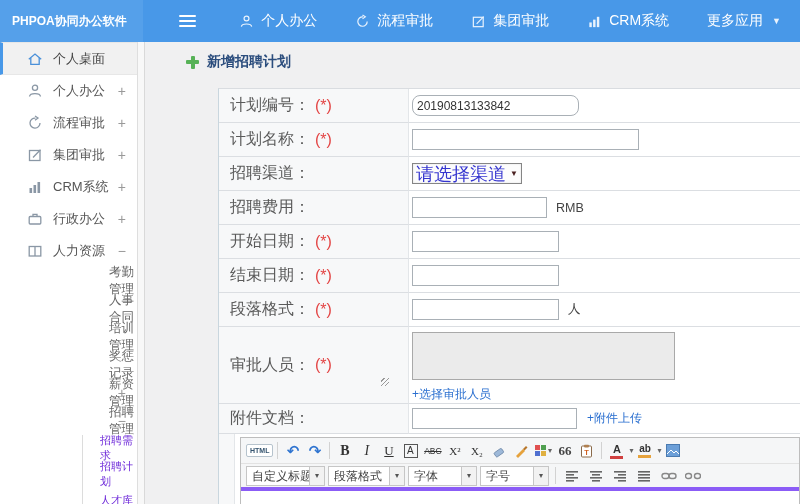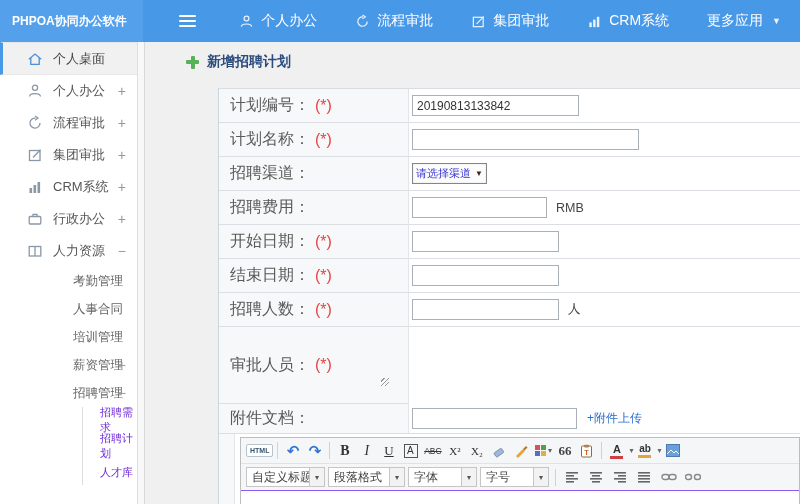--- a/index.html
+++ b/index.html
@@ -16,21 +16,21 @@
   .topnav-item svg { display:block; }
   .top-caret { font-size:9px; color:#eaf3fd; margin-left:2px; }
 
   
   .sidebar { position:absolute; top:42px; left:0; width:138px; bottom:0; background:#fff; border-right:1px solid #dedede; z-index:4; }
   .scrollstrip { position:absolute; top:42px; left:138px; width:7px; bottom:0; background:#f8f8f8; border-right:1px solid #d9d9d9; z-index:4; }
   .s-item { position:relative; display:flex; align-items:center; color:#555; cursor:pointer; }
   .lvl1 { height:32px; padding-left:27px; font-size:13px; }
   .lvl1 .s-icon { width:17px; margin-right:9px; display:flex; align-items:center; }
   .lvl1.active { height:33px; background:#f1f1f1; border-left:3px solid #4898e8; border-top:1px solid #e7e7e7; border-bottom:1px solid #e7e7e7; padding-left:24px; color:#444; }
-  .lvl2 { height:28px; padding-left:73px; font-size:12.5px; color:#666; }
+  .lvl2 { height:28px; padding-left:73px; font-size:12.5px; color:#666;margin-left:36px; }
   .lvl3 { height:26px; padding-left:100px; font-size:11px; color:#6d28d9; }
   .lvl3::before { content:""; position:absolute; left:82px; top:0; bottom:0; border-left:1px solid #dcdcdc; }
   .toggle { position:absolute; right:11px; color:#999; font-size:14px; font-weight:400; }
 
   
   .content-title { position:absolute; left:186px; top:53px; display:flex; align-items:center; gap:8px; z-index:2; }
   .plus-icon { position:relative; width:13px; height:13px; }
   .plus-icon::before { content:""; position:absolute; left:4.5px; top:0; width:4px; height:13px; background:#57b257; border-radius:1px; }
   .plus-icon::after { content:""; position:absolute; top:4.5px; left:0; width:13px; height:4px; background:#57b257; border-radius:1px; }
   .title-text { font-size:14px; font-weight:bold; color:#2b4d7d; }
@@ -38,34 +38,34 @@
   
   .form { position:absolute; left:218px; top:88px; width:582px; border-left:1px solid #c9d6de; border-top:1px solid #d9dce0; background:#fff; z-index:2; }
   .frow { display:flex; }
   .cell-l { width:190px; background:#f7f8f9; border-right:1px solid #e3e6e9; border-bottom:1px solid #dbdee2; display:flex; align-items:center; padding-left:11px; color:#5a5a5a; font-size:16px; white-space:nowrap; }
   .cell-v { flex:1; border-bottom:1px solid #dbdee2; display:flex; align-items:center; padding-left:3px; background:#fff; }
   .h34 { height:34px; } .h77 { height:77px; } .h30 { height:30px; } .hedit { height:71px; }
   .req { color:#e34545; margin-left:5px; }
   .inp { height:21px; border:1px solid #a9b0b6; background:#fff; font-size:12px; padding:0 4px; color:#333; font-family:"Liberation Sans","DejaVu Sans",sans-serif; }
   .suffix { margin-left:9px; font-size:12.5px; color:#444; }
   .sel { display:flex; align-items:center; height:21px; border:1px solid #858585; background:#fcfcfc; box-shadow:inset 0 0 2px #ddd; padding:0 3px; cursor:pointer; }
-  .sel-text { color:#3535cf; font-size:11px; }
+  .sel-text { color:#3535cf; font-size:18px; }
   .sel-caret { font-size:8px; color:#4a2020; margin-left:4px; }
   .col { flex-direction:column; align-items:flex-start; justify-content:flex-start; }
   .ta { width:263px; height:51px; background:#ebebeb; border:1px solid #a9a9a9; margin-top:5px; position:relative; resize:none; }
   .ta-handle { position:absolute; right:411px; top:378px; width:8px; height:8px; background:repeating-linear-gradient(135deg,transparent,transparent 2px,#999 2px,#999 3px); z-index:3; }
   .blue-link { color:#2a6fd0; font-size:12px; text-decoration:none; cursor:pointer; white-space:nowrap; }
   .mt6 { margin-top:6px; }
   .ml10 { margin-left:10px; }
 
   
   .editor { margin:3px 0 0 2px; width:560px; border:1px solid #bdbdbd; background:#fff; }
   .tb { display:flex; align-items:center; background:#f5f6f7; padding:0 5px; }
   .tb1 { height:26px; border-bottom:1px solid #e2e2e2; gap:1px; }
-  .tb2 { height:27px; border-bottom:1px solid #8b5cf6; gap:3px; }
+  .tb2 { height:27px; border-bottom:4px solid #8b5cf6; gap:3px; }
   .edit-area { height:13px; background:#fff; }
   .tbtn { min-width:21px; height:20px; display:flex; align-items:center; justify-content:center; font-size:12px; color:#333; cursor:pointer; }
   .sep { width:1px; height:17px; background:#d2d2d2; margin:0 3px; }
   .html-btn { font-size:7px; font-weight:bold; color:#34536e; border:1px solid #b6c3cd; background:#fff; padding:2px 3px; border-radius:2px; }
   .arrow-btn { color:#2f74d0; font-size:15px; font-weight:bold; }
   .b-bold { font-family:"Liberation Serif","DejaVu Serif",serif; font-weight:bold; font-size:14px; }
   .b-italic { font-family:"Liberation Serif","DejaVu Serif",serif; font-style:italic; font-size:14px; }
   .b-under { text-decoration:underline; font-family:"Liberation Serif","DejaVu Serif",serif; font-size:13px; }
   .b-box { border:1px solid #555; font-size:10px; padding:0 2px; height:14px; min-width:14px; }
   .b-strike { font-size:8.5px; text-decoration:line-through; letter-spacing:0; }
@@ -209,20 +209,23 @@
     <div class="s-item lvl2">
         <span>考勤管理</span>
       </div>
     <div class="s-item lvl2">
         <span>人事合同</span>
       </div>
     <div class="s-item lvl2">
         <span>培训管理</span>
       </div>
     <div class="s-item lvl2">
+        <span>奖惩记录</span>
+      </div>
+    <div class="s-item lvl2">
       <span>薪资管理</span>
       <span class="toggle">+</span>
     </div>
     <div class="s-item lvl2">
       <span>招聘管理</span>
       <span class="toggle">−</span>
     </div>
     <div class="s-item lvl3">
         <span>招聘需求</span>
       </div>
@@ -241,21 +244,21 @@
   </div>
 
   <div class="form">
 
     <div class="frow h34">
       <div class="cell-l">
         <span>计划编号：</span>
         <span class="req">(*)</span>
       </div>
       <div class="cell-v">
-        <input class="inp" style="width: 167px;" value="20190813133842">
+        <input class="inp" style="width: 167px; border-radius: 8px;" value="20190813133842">
       </div>
     </div>
 
     <div class="frow h34">
       <div class="cell-l">
         <span>计划名称：</span>
         <span class="req">(*)</span>
       </div>
       <div class="cell-v">
         <input class="inp" style="width: 227px;">
@@ -299,33 +302,37 @@
         <span>结束日期：</span>
         <span class="req">(*)</span>
       </div>
       <div class="cell-v">
         <input class="inp" style="width: 147px;">
       </div>
     </div>
 
     <div class="frow h34">
       <div class="cell-l">
-        <span>招聘人数：</span>
+        <span>段落格式：</span>
         <span class="req">(*)</span>
       </div>
       <div class="cell-v">
         <input class="inp" style="width: 147px;">
         <span class="suffix">人</span>
       </div>
     </div>
 
     <div class="frow h77">
       <div class="cell-l">
         <span>审批人员：</span>
         <span class="req">(*)</span>
+      </div>
+      <div class="cell-v col">
+        <textarea class="ta" style=""></textarea>
+        <a class="blue-link mt6">+选择审批人员</a>
       </div>
     </div>
 
     <div class="frow h30">
       <div class="cell-l">
         <span>附件文档：</span>
       </div>
       <div class="cell-v">
         <input class="inp" style="width: 165px;">
         <a class="blue-link ml10">+附件上传</a>

